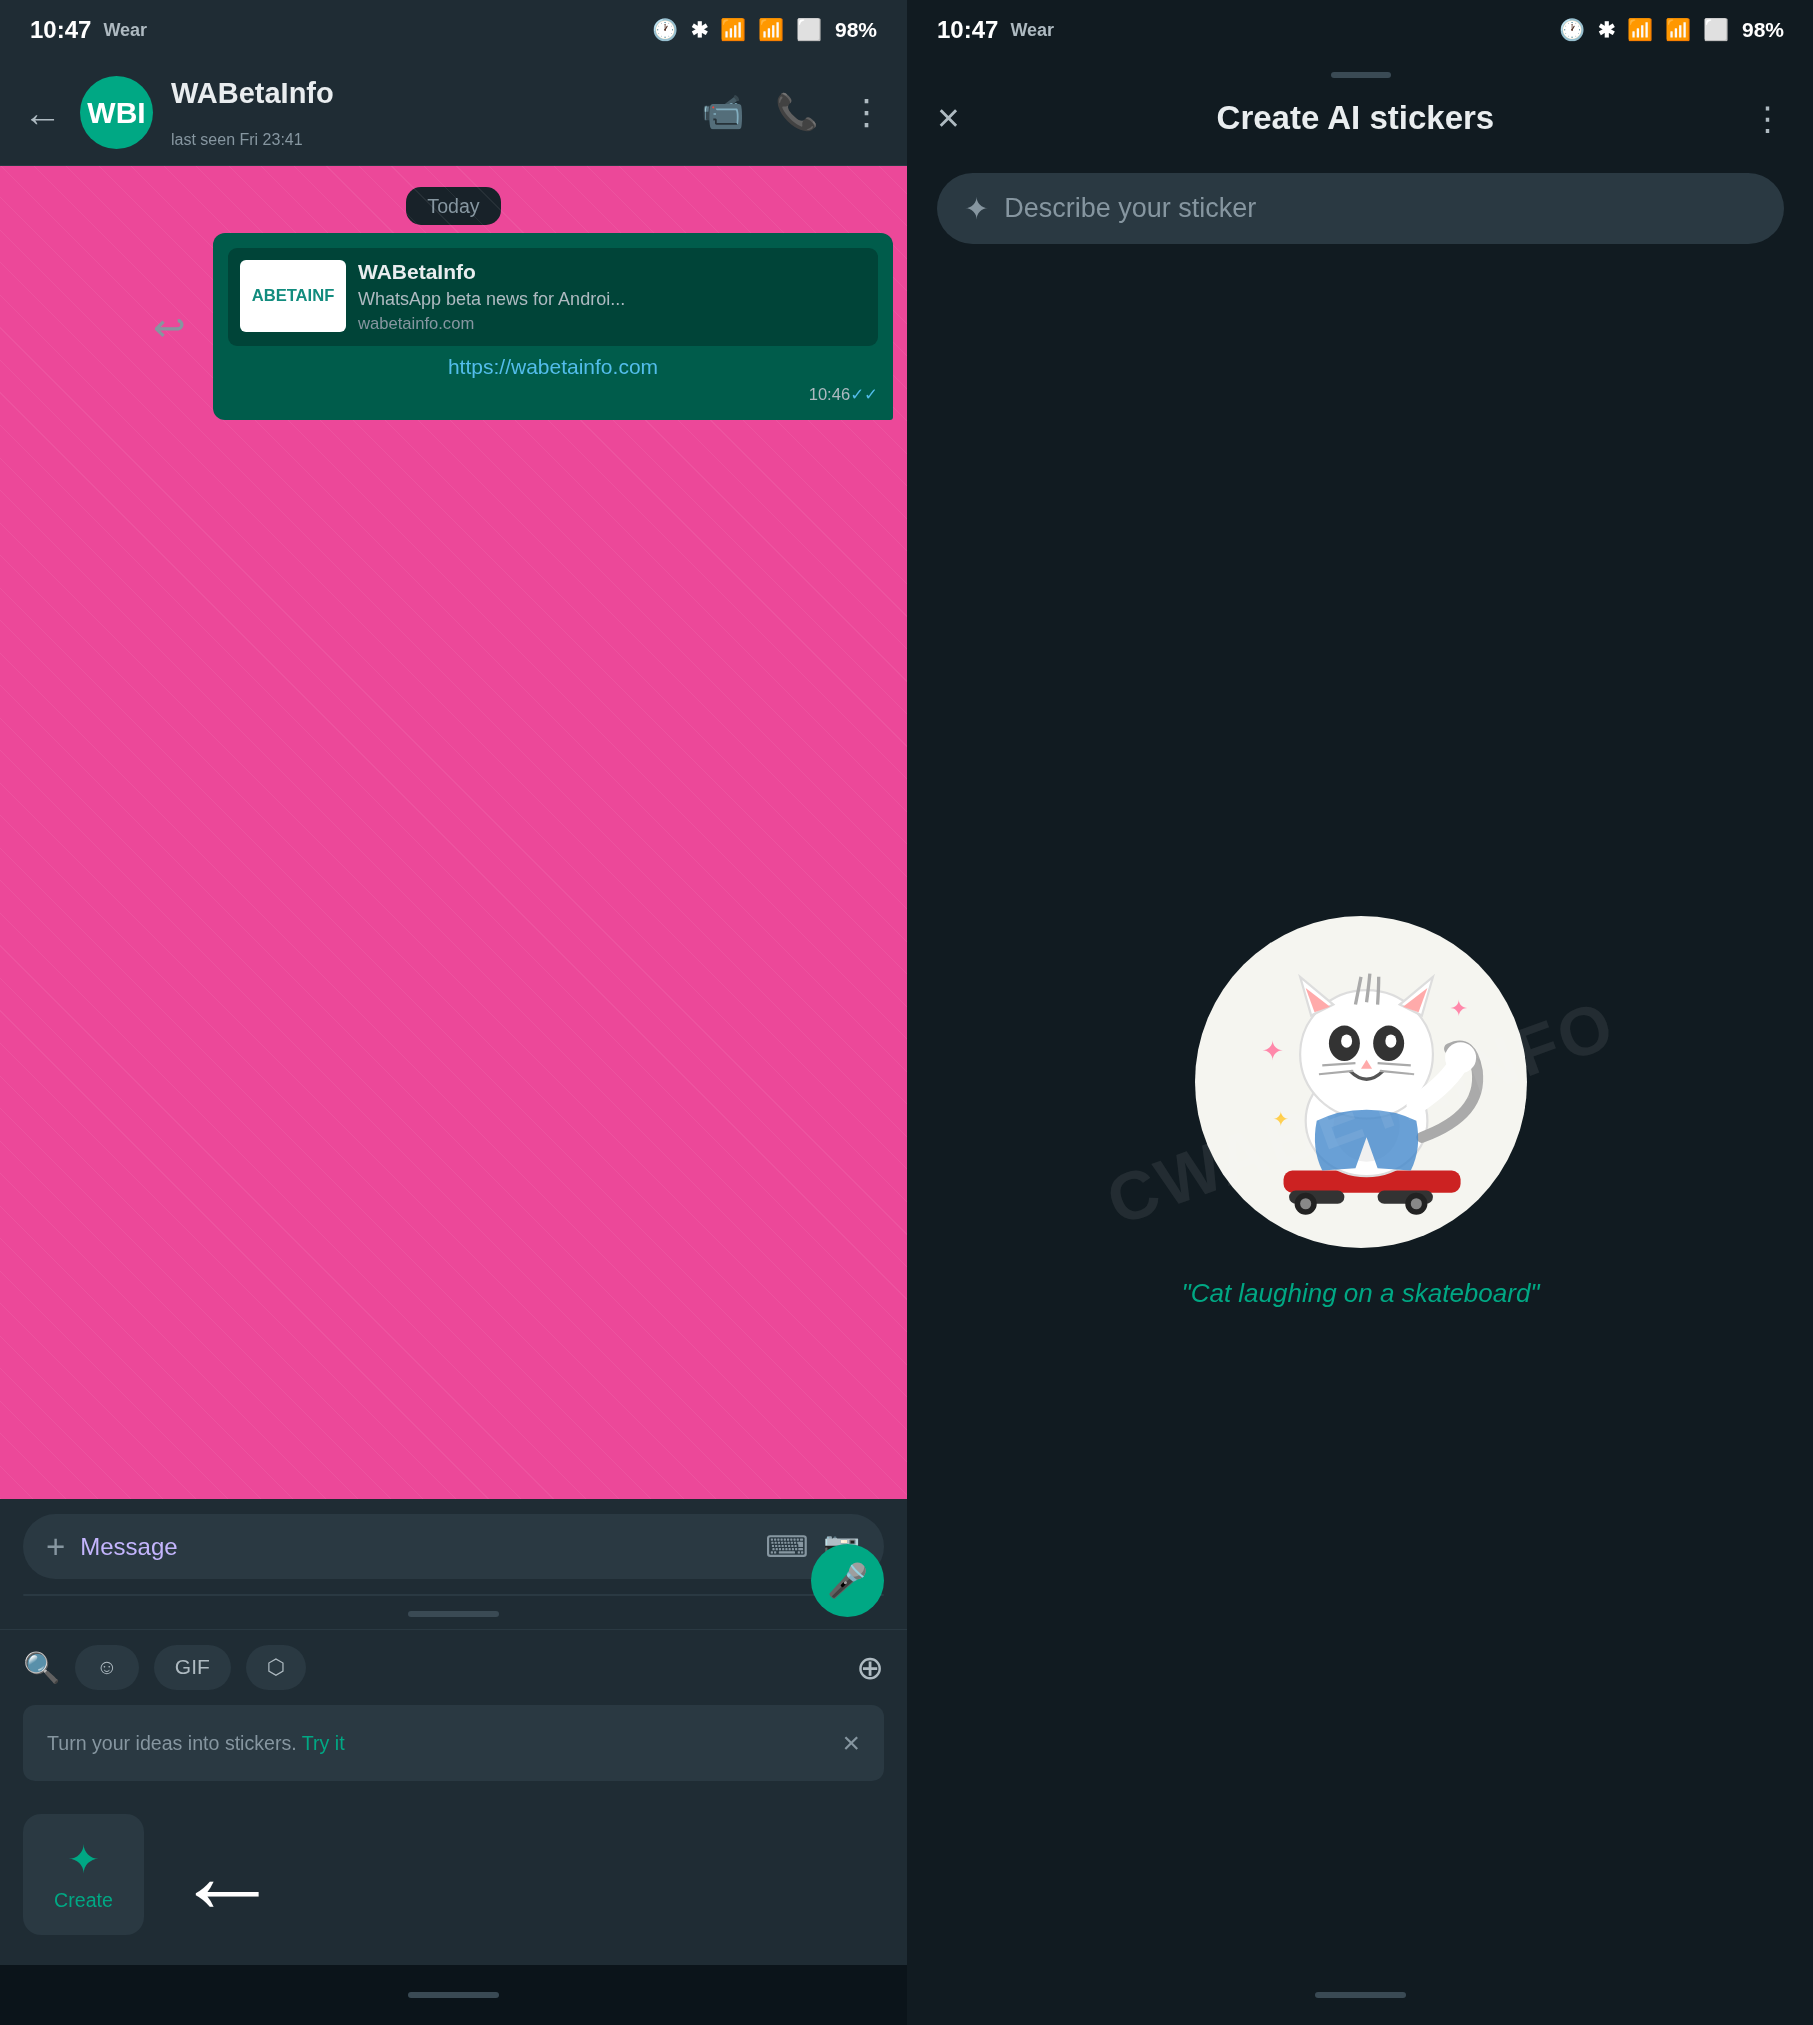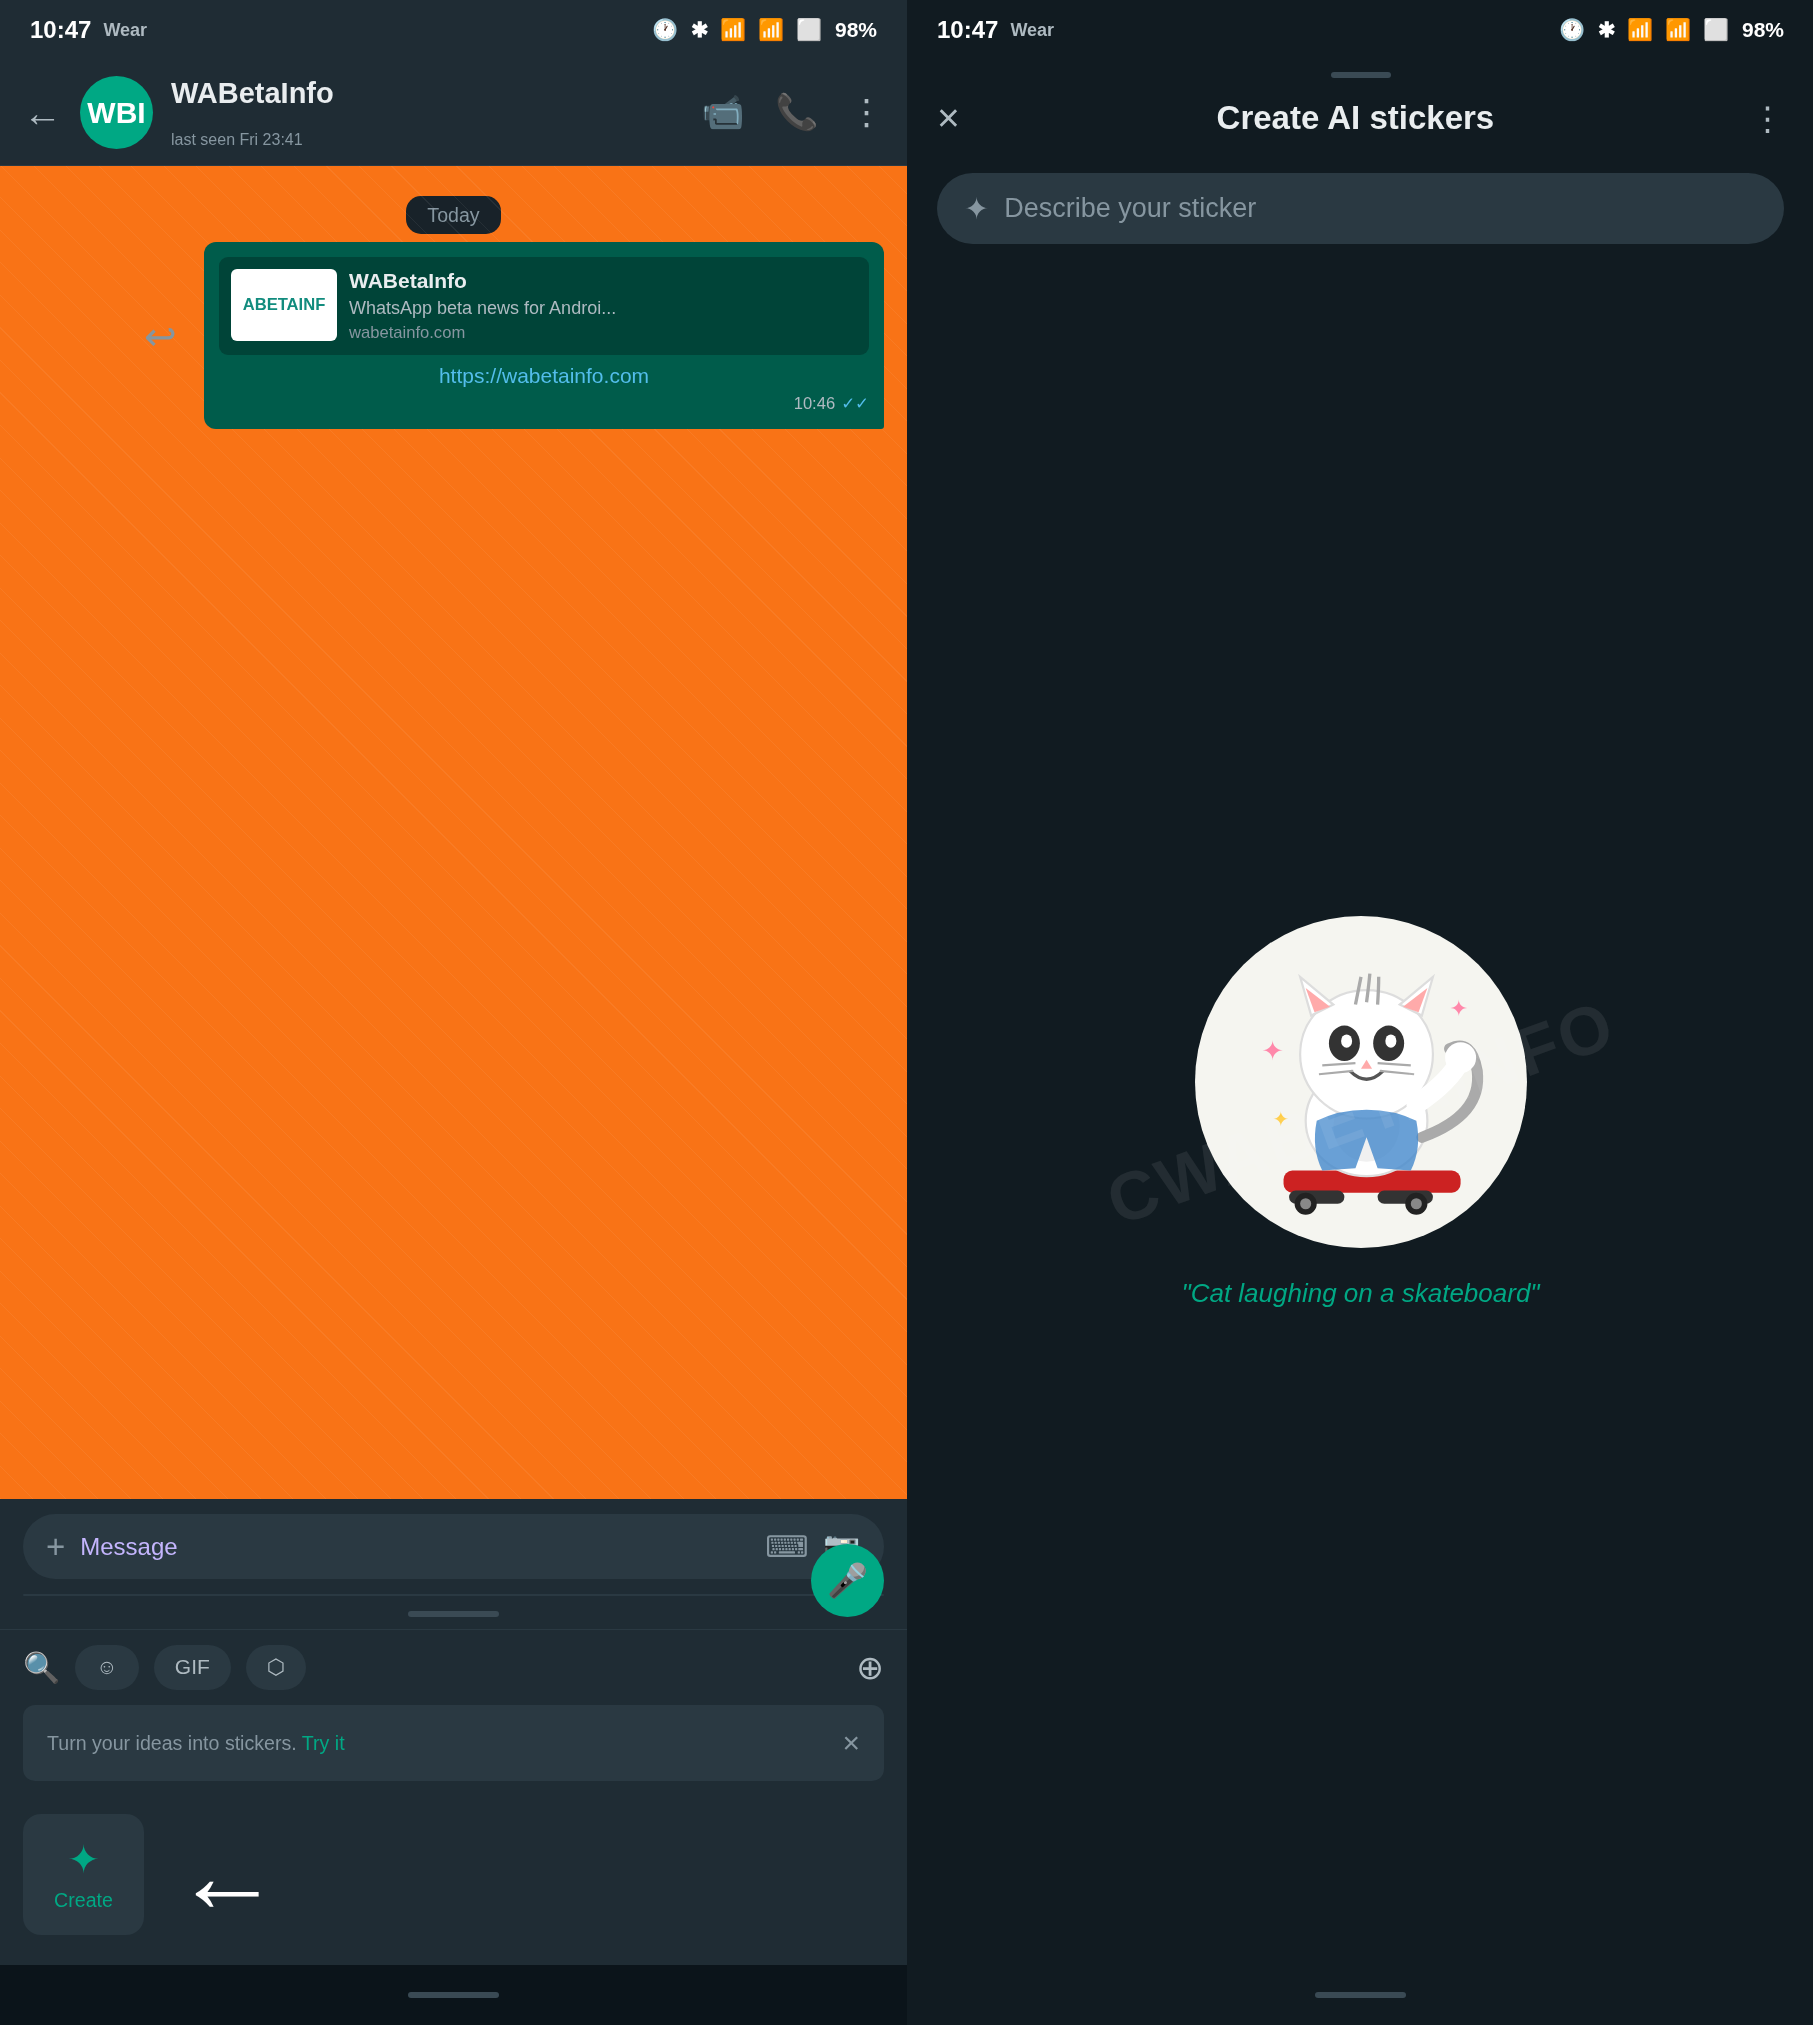--- a/index.html
+++ b/index.html
@@ -63,22 +63,22 @@
       flex-shrink: 0;
     }
     .contact-info { flex: 1; }
     .contact-name { color: #e9edef; font-size: 29px; font-weight: 600; }
     .contact-status { color: #8696a0; font-size: 16px; margin-top: 21px; }
     .header-icons { display: flex; gap: 30px; color: #aebac1; font-size: 35px; }
 
     
     .chat-area {
       flex: 1;
-      background: #f97316;
-      padding: 23px;
+      background: #ec4899;
+      padding: 14px;
       overflow: hidden;
       position: relative;
     }
     .chat-bg {
       position: absolute;
       top: 0; left: 0; right: 0; bottom: 0;
       opacity: 0.06;
       background-image: repeating-linear-gradient(
         45deg,
         #ffffff 0px, #ffffff 0.8px,
@@ -144,21 +144,21 @@
       font-weight: 700;
       font-size: 16.6px;
       color: #128c7e;
       flex-shrink: 0;
     }
     .link-preview-text { display: flex; flex-direction: column; gap: 4.5px; }
     .link-preview-title { color: #e9edef; font-size: 21px; font-weight: 600; }
     .link-preview-desc { color: #aebac1; font-size: 18px; }
     .link-preview-domain { color: #8696a0; font-size: 16.6px; }
     .link-url { color: #53bdeb; font-size: 21px; margin-bottom: 6px; text-align: center; }
-    .message-time { color: #aebac1; font-size: 16.6px; text-align: right; display: flex; align-items: center; justify-content: flex-end; gap: 6px; }
+    .message-time { color: #aebac1; font-size: 16.6px; text-align: right; display: flex; align-items: center; justify-content: flex-end; }
     .check-marks { color: #53bdeb; }
 
     
     .input-area {
       background: #1f2c34;
       padding: 15px 23px;
     }
     .message-input-row {
       display: flex;
       align-items: center;

